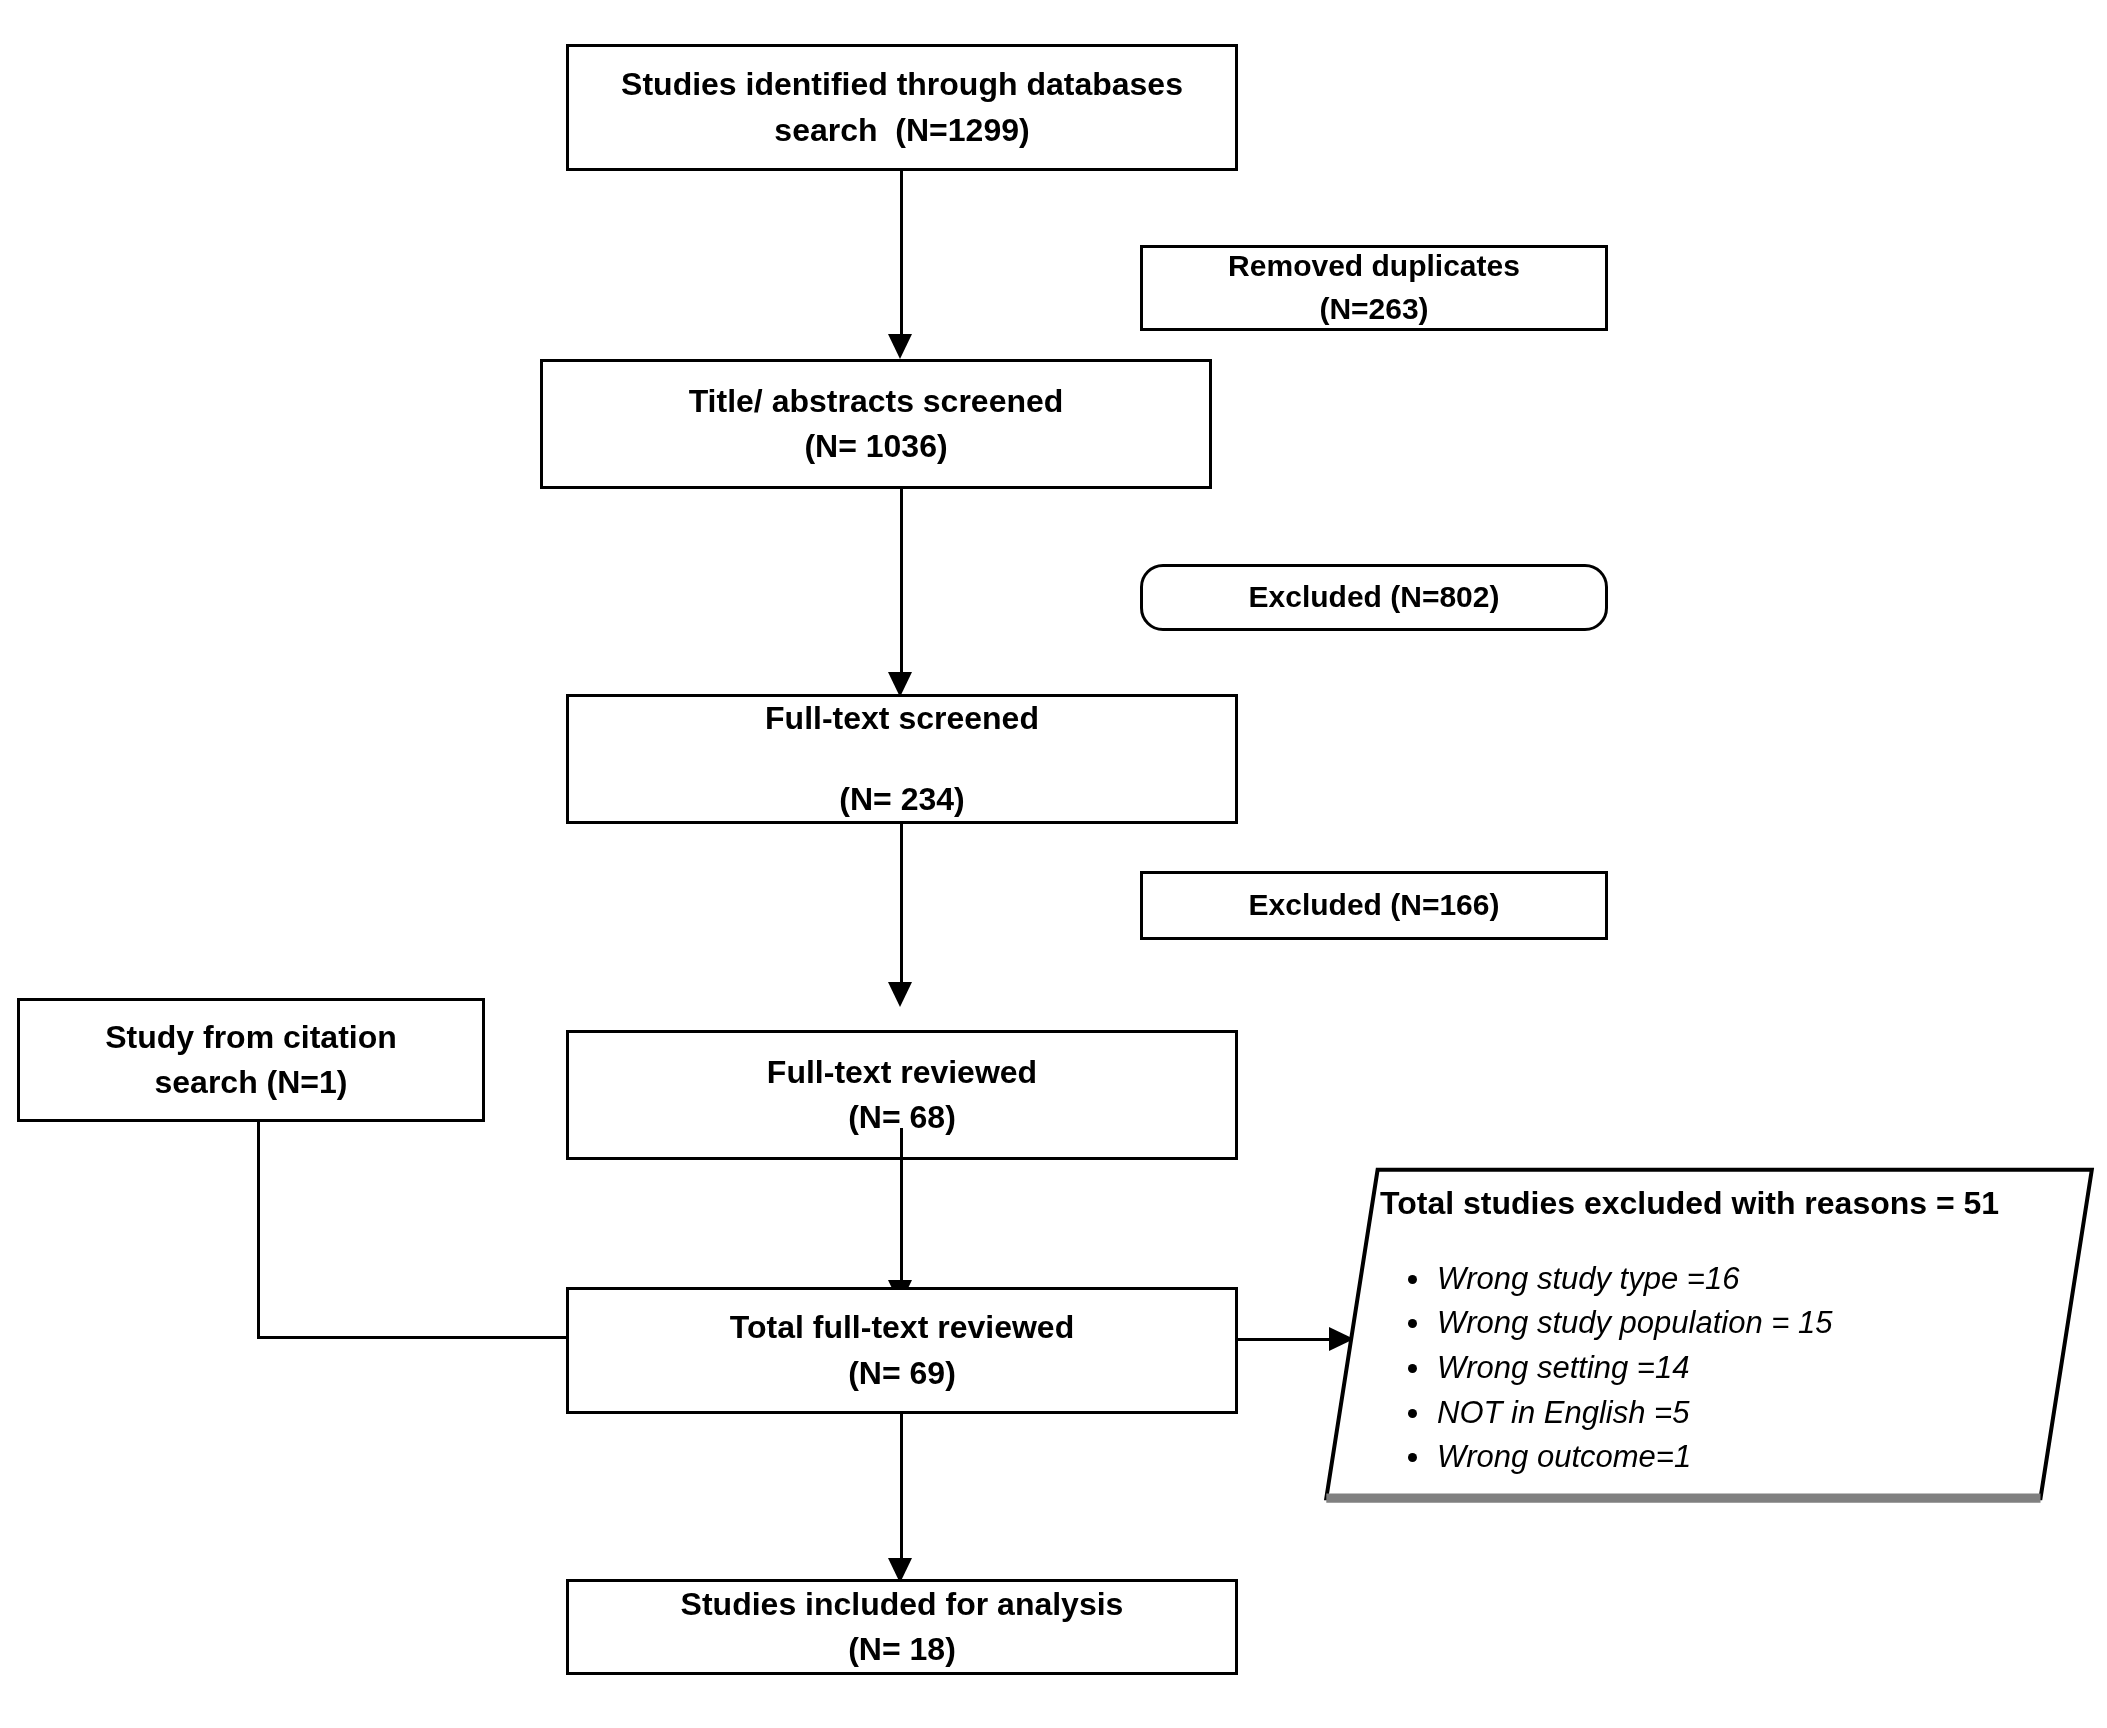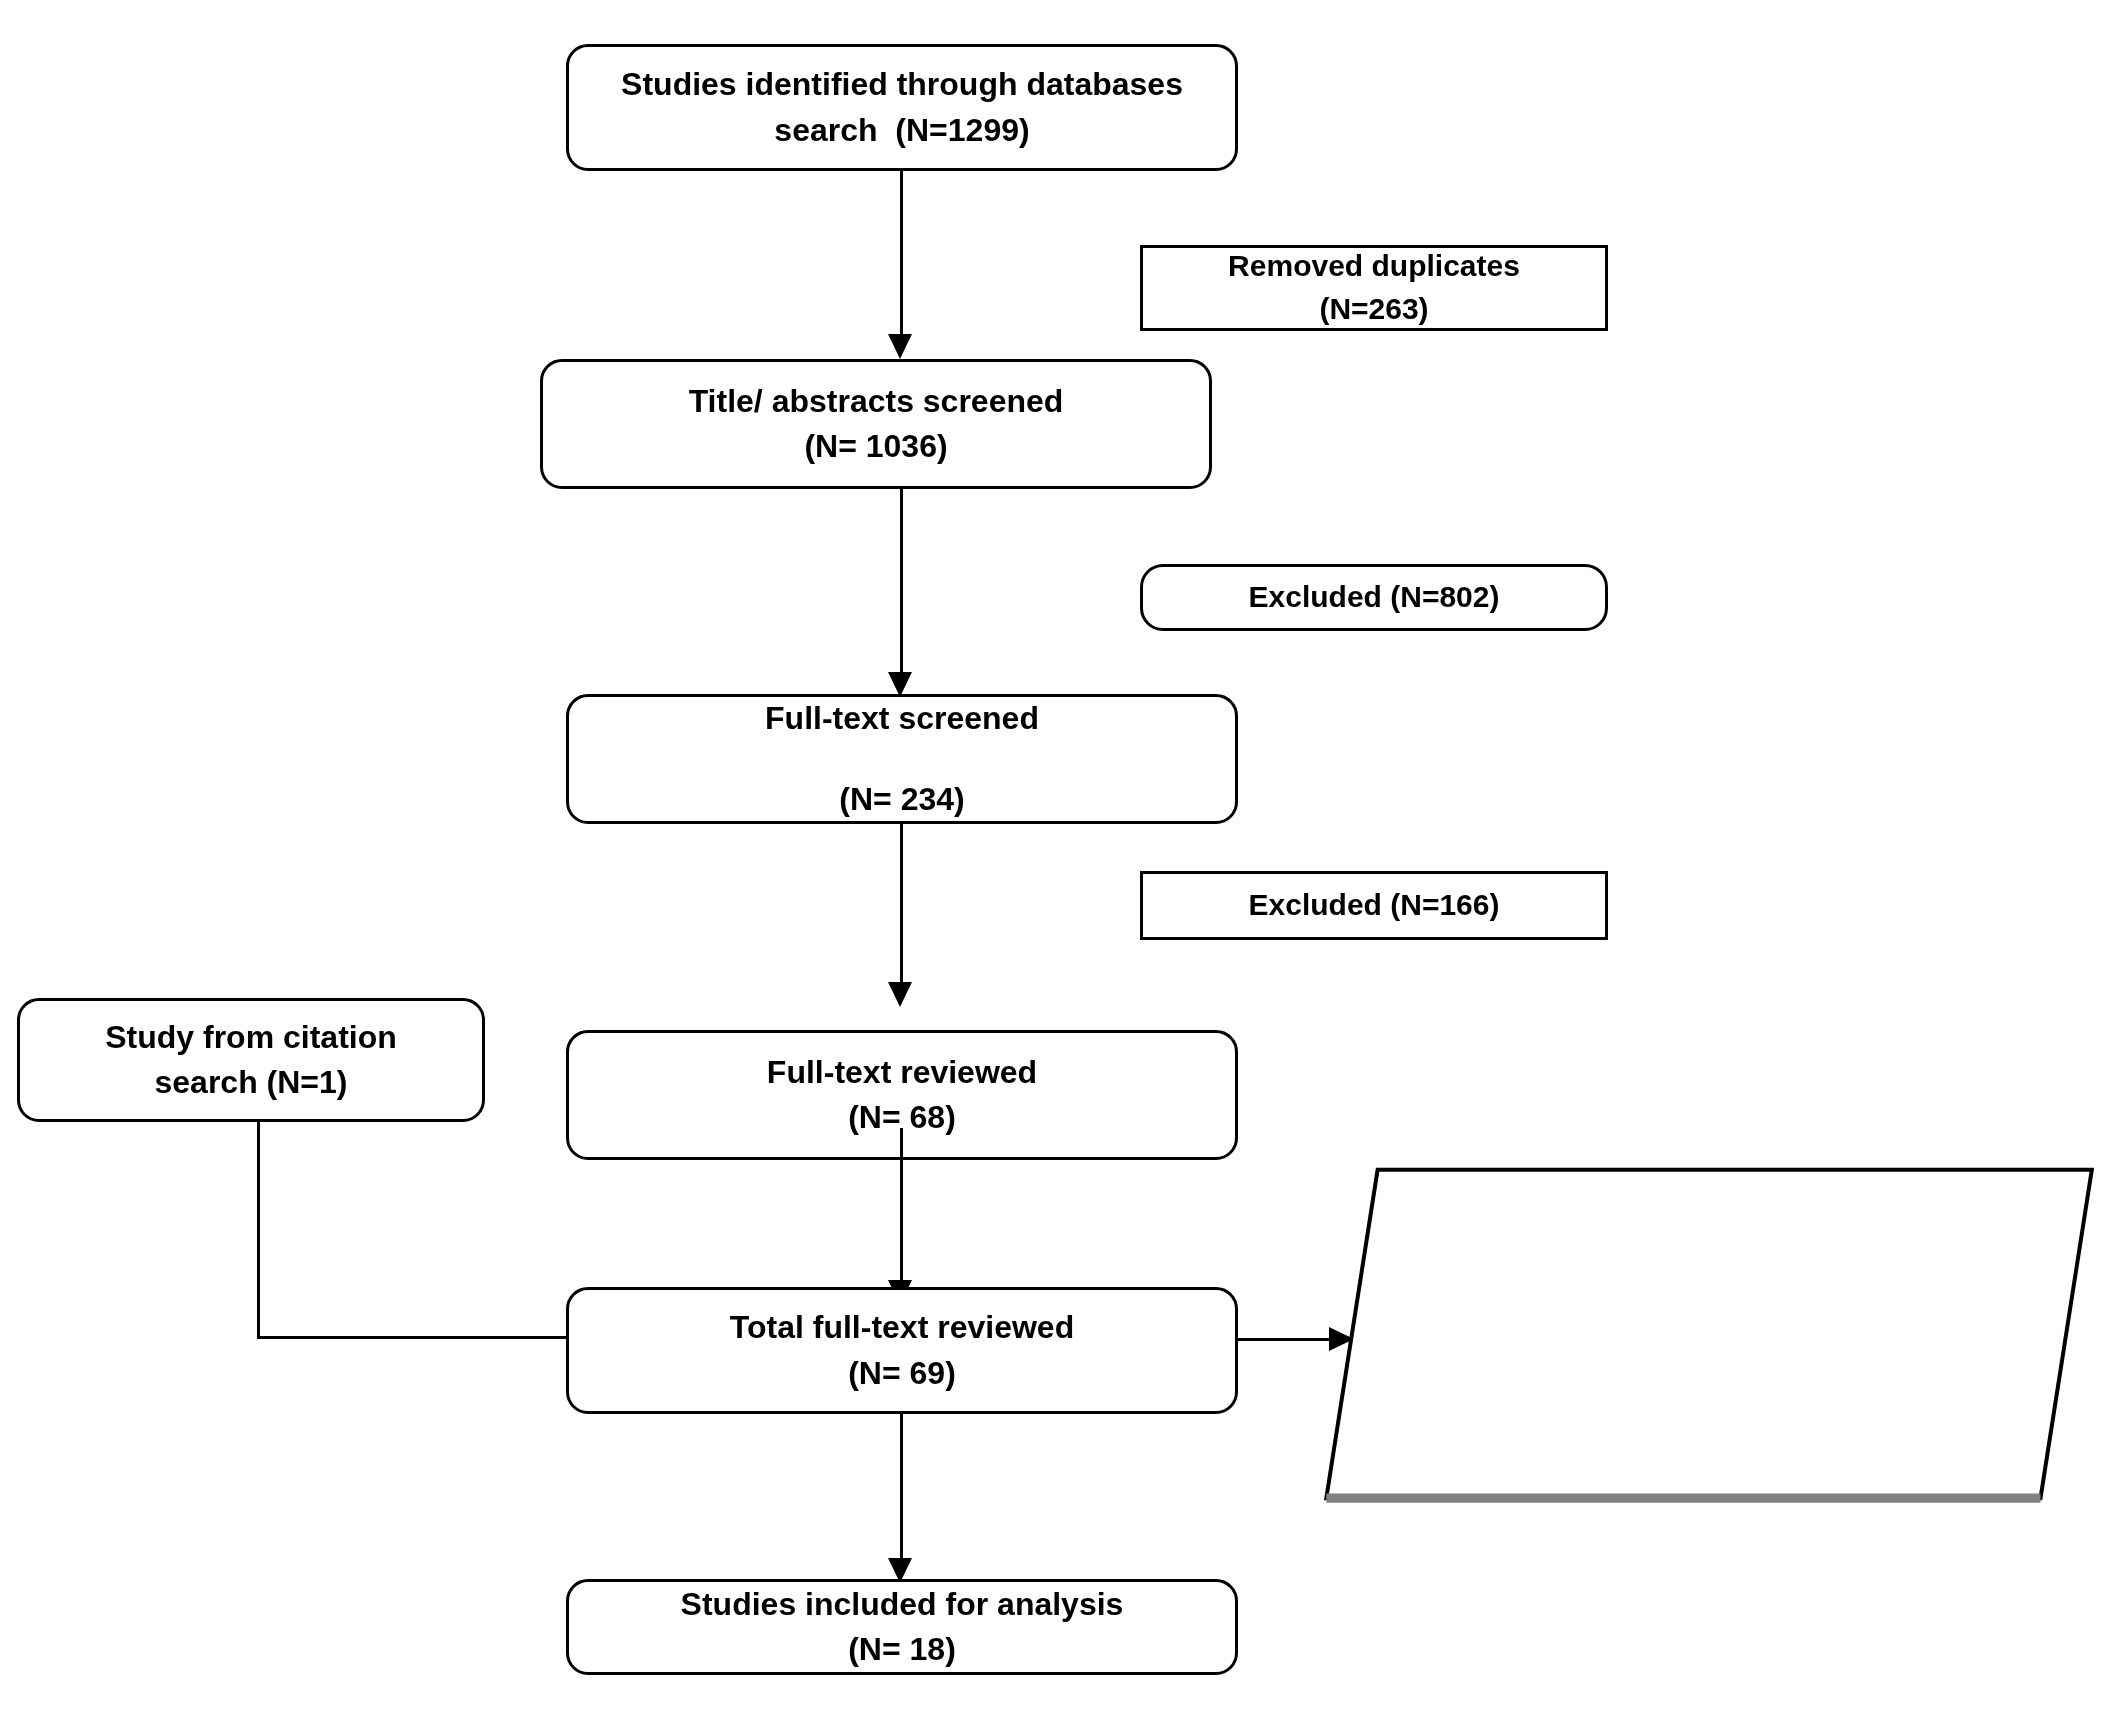--- a/index.html
+++ b/index.html
@@ -30,21 +30,20 @@
     color: #000000;
     line-height: 1.42;
   }
   .node .ln {
     display: block;
     white-space: pre;
   }
   .main-node {
     font-size: 32px;
     font-weight: bold;
-    border-radius: 22px;
   }
   .side-node {
     font-size: 30px;
     font-weight: bold;
   }
   
   .vline {
     position: absolute;
     width: 2.9px;
     background: #000000;
@@ -194,16 +193,26 @@
   <div class="node main-node" style="left:566px; top:1579px; width:672px; height:96px;">
     <span class="ln">Studies included for analysis</span>
     <span class="ln">(N= 18)</span>
   </div>
 
   <div id="reasons-shape">
     <svg width="793" height="342" viewBox="0 0 1390 600">
       <polygon points="125,12 1378,12 1288,588 35,588" fill="#ffffff" stroke="#000000" stroke-width="7"></polygon>
       <line x1="35" y1="588" x2="1288" y2="588" stroke="#808080" stroke-width="16"></line>
     </svg>
+    <div id="reasons-content">
+      <div id="reasons-title">Total studies excluded with reasons = 51</div>
+      <ul id="reasons-list">
+        <li>Wrong study type =16</li>
+        <li>Wrong study population = 15</li>
+        <li>Wrong setting =14</li>
+        <li>NOT in English =5</li>
+        <li>Wrong outcome=1</li>
+      </ul>
+    </div>
   </div>
 
 </div>
 
 
 </body></html>

